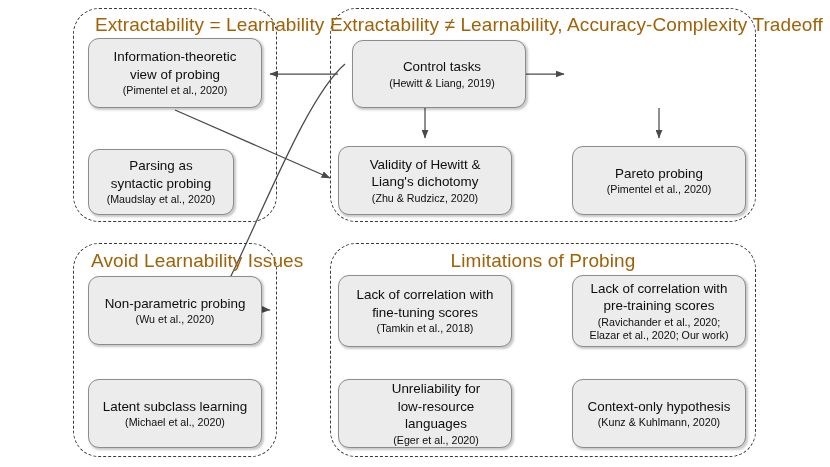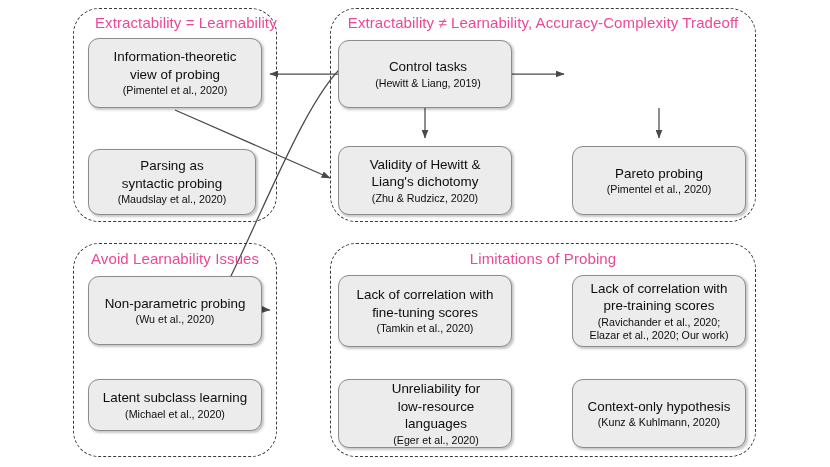--- a/index.html
+++ b/index.html
@@ -28,22 +28,22 @@
     border: 1.4px dashed #3a3a3a;
     border-radius: 26px;
     box-sizing: border-box;
     background: transparent;
   }
   .group-title {
     position: absolute;
     left: 0;
     right: 0;
     text-align: center;
-    font-size: 15px;
-    color: #ec4899;
+    font-size: 19px;
+    color: #a16207;
     letter-spacing: 0.1px;
     white-space: nowrap;
   }
   .group-title.left-align {
     text-align: left;
     padding-left: 22px;
   }
   .node {
     position: absolute;
     box-sizing: border-box;
@@ -108,27 +108,27 @@
 
   <div class="group" style="left:330px; top:243px; width:426px; height:214px;"></div>
   <div class="group-title" style="left:330px; top:250px; width:426px;">Limitations of Probing</div>
 
   <div class="node" style="left:88px; top:38px; width:174px; height:70px;">
     <div class="node-title">Information-theoretic
 view of probing</div>
     <div class="node-cite">(Pimentel et al., 2020)</div>
   </div>
 
-  <div class="node" style="left:88px; top:149px; width:168px; height:66px;">
+  <div class="node" style="left:88px; top:149px; width:146px; height:66px;">
     <div class="node-title">Parsing as
 syntactic probing</div>
     <div class="node-cite">(Maudslay et al., 2020)</div>
   </div>
 
-  <div class="node" style="left:338px; top:40px; width:174px; height:68px;padding-left:12px;">
+  <div class="node" style="left:352px; top:40px; width:174px; height:68px;padding-left:12px;">
     <div class="node-title">Control tasks</div>
     <div class="node-cite">(Hewitt &amp; Liang, 2019)</div>
   </div>
 
 
   <div class="node" style="left:338px; top:146px; width:174px; height:69px;">
     <div class="node-title">Validity of Hewitt &amp;
 Liang's dichotomy</div>
     <div class="node-cite">(Zhu &amp; Rudzicz, 2020)</div>
   </div>
@@ -136,29 +136,29 @@
   <div class="node" style="left:572px; top:146px; width:174px; height:69px;">
     <div class="node-title">Pareto probing</div>
     <div class="node-cite">(Pimentel et al., 2020)</div>
   </div>
 
   <div class="node" style="left:88px; top:276px; width:174px; height:69px;">
     <div class="node-title">Non-parametric probing</div>
     <div class="node-cite">(Wu et al., 2020)</div>
   </div>
 
-  <div class="node" style="left:88px; top:379px; width:174px; height:52px;">
+  <div class="node" style="left:88px; top:379px; width:174px; height:69px;">
     <div class="node-title">Latent subclass learning</div>
     <div class="node-cite">(Michael et al., 2020)</div>
   </div>
 
   <div class="node" style="left:338px; top:275px; width:174px; height:72px;">
     <div class="node-title">Lack of correlation with
 fine-tuning scores</div>
-    <div class="node-cite">(Tamkin et al., 2020)</div>
+    <div class="node-cite">(Tamkin et al., 2018)</div>
   </div>
 
   <div class="node" style="left:572px; top:275px; width:174px; height:72px;">
     <div class="node-title">Lack of correlation with
 pre-training scores</div>
     <div class="node-cite">(Ravichander et al., 2020;
 Elazar et al., 2020; Our work)</div>
   </div>
 
   <div class="node" style="left:338px; top:379px; width:174px; height:69px;padding-left:28px;">

